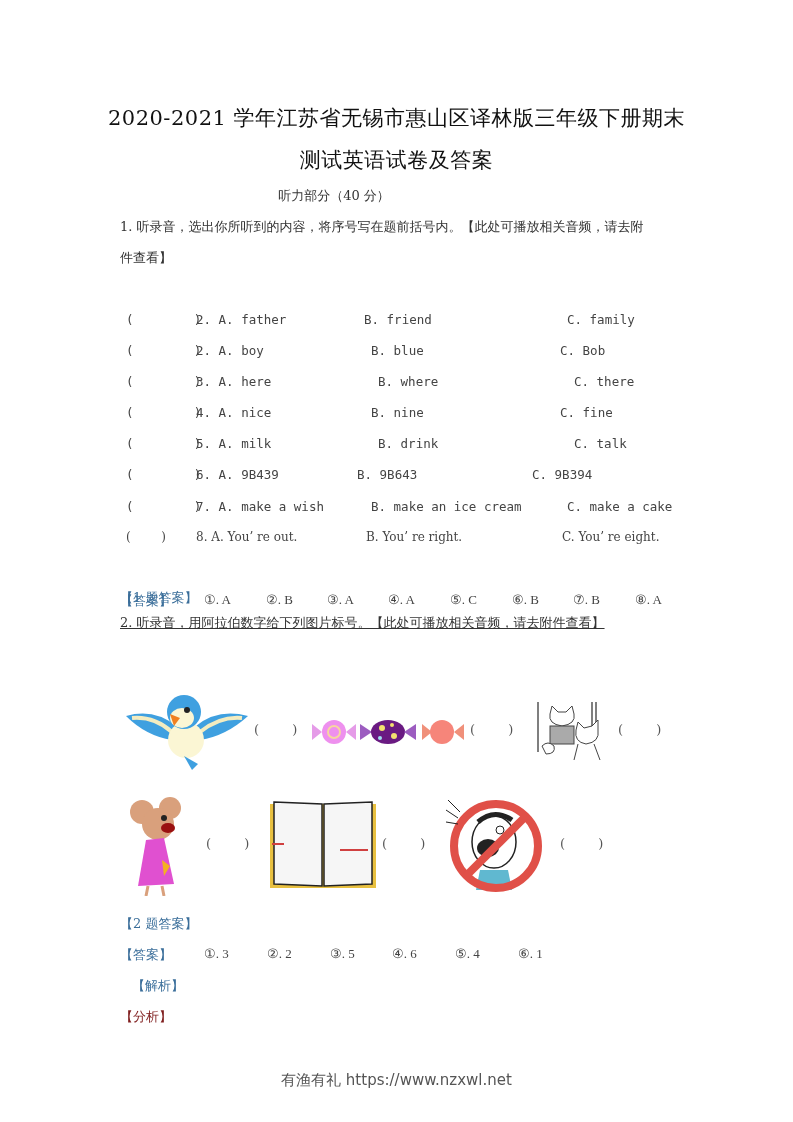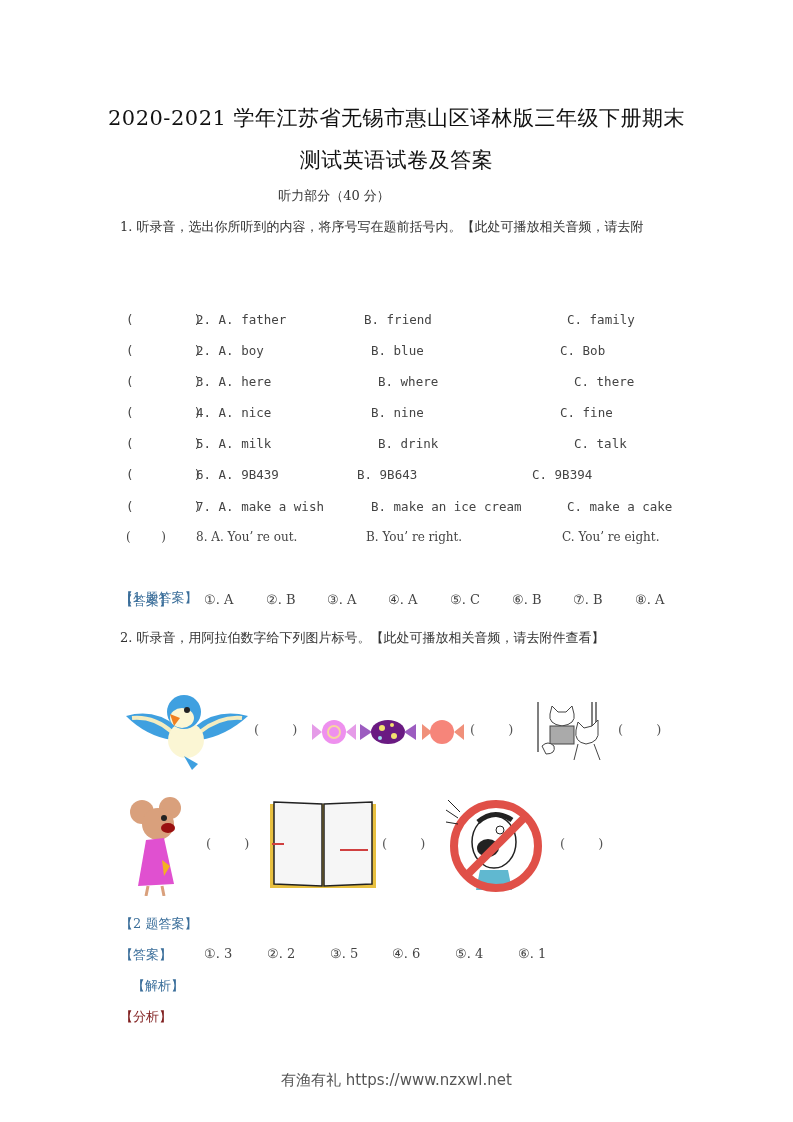--- a/index.html
+++ b/index.html
@@ -9,35 +9,36 @@
   .title { left: 0; width: 793px; text-align: center; font-size: 21px; color: #111;
            font-family: "DejaVu Serif", serif; letter-spacing: 0.5px; }
   .subtitle { left: 0; width: 668px; text-align: center; font-size: 13px; color: #333; }
   .para { left: 120px; width: 560px; font-size: 13px; line-height: 31px; color: #333; }
   .q-row { left: 126px; height: 20px; font-size: 12.5px; color: #444;
            font-family: "DejaVu Sans Mono", "Liberation Mono", monospace; white-space: pre; }
   .q-row span { position: absolute; top: 0; white-space: pre; }
   .ans-head { font-size: 13px; color: #3a6e9a; }
   .ans-row { left: 120px; font-size: 13px; color: #444; }
   .ans-row .lbl { position: absolute; left: 0; top: 0; color: #3a6e9a; }
-  .ans-row .item { position: absolute; top: 0; white-space: pre; }
+  .ans-row .item { position: absolute; top: 0; white-space: pre; font-family: Liberation Serif, serif; }
   .paren { font-size: 13px; color: #555; white-space: pre; }
   .footer { left: 0; width: 793px; text-align: center; font-size: 15px; color: #555;
             font-family: "DejaVu Sans", "Liberation Sans", sans-serif; }
   .pic { position: absolute; }
 </style>
 </head>
 <body>
 
 <div class="abs title" style="top:104px;">2020-2021 学年江苏省无锡市惠山区译林版三年级下册期末</div>
 <div class="abs title" style="top:146px;">测试英语试卷及答案</div>
 <div class="abs subtitle" style="top:187px;">听力部分（40 分）</div>
 
 <div class="abs para" style="top:211px;">
   <div>1. 听录音，选出你所听到的内容，将序号写在题前括号内。【此处可播放相关音频，请去附</div>
+  <div>件查看】</div>
 </div>
 
 <div class="abs q-row" style="top:312px;">
   <span style="left:0">(        )</span>
   <span style="left:70px">2. A. father</span>
   <span style="left:238px">B. friend</span>
   <span style="left:441px">C. family</span>
 </div>
 <div class="abs q-row" style="top:343px;">
   <span style="left:0">(        )</span>
@@ -88,21 +89,21 @@
   <span class="item" style="left:84px">①. A</span>
   <span class="item" style="left:146px">②. B</span>
   <span class="item" style="left:207px">③. A</span>
   <span class="item" style="left:268px">④. A</span>
   <span class="item" style="left:330px">⑤. C</span>
   <span class="item" style="left:392px">⑥. B</span>
   <span class="item" style="left:453px">⑦. B</span>
   <span class="item" style="left:515px">⑧. A</span>
 </div>
 
-<div class="abs para" style="top:622px;">2. 听录音，用阿拉伯数字给下列图片标号。【此处可播放相关音频，请去附件查看】</div>
+<div class="abs para" style="top:607px;text-decoration:underline;">2. 听录音，用阿拉伯数字给下列图片标号。【此处可播放相关音频，请去附件查看】</div>
 
 <svg class="pic" style="left:124px; top:686px;" width="126" height="86" viewBox="0 0 126 86">
   <path d="M2 30 Q30 22 52 40 L48 54 Q22 50 2 30Z" fill="#3fa0e0"></path>
   <path d="M8 32 Q30 30 48 46" stroke="#f3ecc0" stroke-width="4" fill="none"></path>
   <path d="M124 30 Q94 22 72 40 L76 54 Q102 50 124 30Z" fill="#3fa0e0"></path>
   <path d="M118 32 Q96 30 76 46" stroke="#f3ecc0" stroke-width="4" fill="none"></path>
   <ellipse cx="62" cy="54" rx="18" ry="18" fill="#fbf6d4"></ellipse>
   <circle cx="60" cy="26" r="17" fill="#3fa0e0"></circle>
   <ellipse cx="58" cy="32" rx="12" ry="10" fill="#fbf6d4"></ellipse>
   <circle cx="63" cy="24" r="3" fill="#222"></circle>

